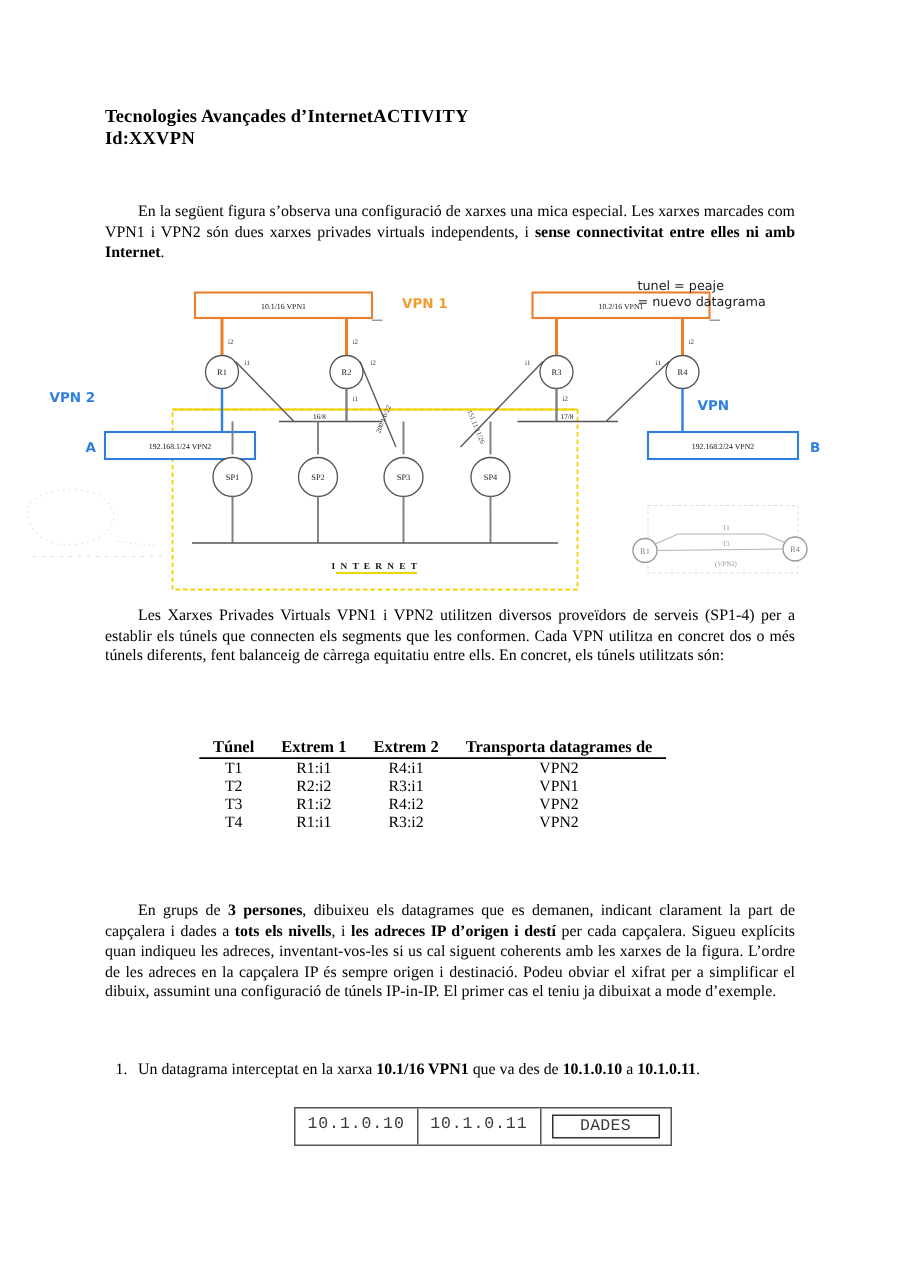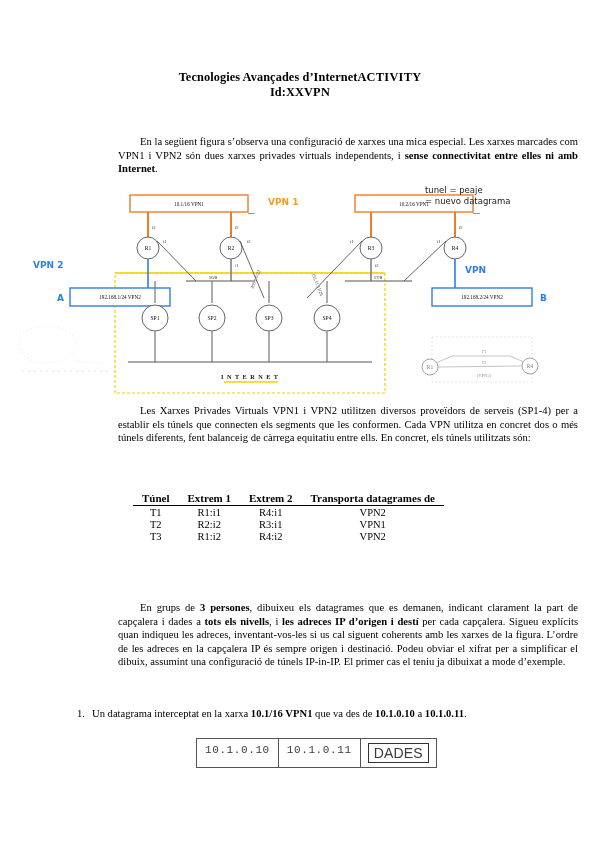--- a/index.html
+++ b/index.html
@@ -2,28 +2,28 @@
 <html><head>
 <meta charset="utf-8">
 <style>
   html,body{margin:0;padding:0;background:#ffffff;}
   body{width:599px;height:848px;position:relative;overflow:hidden;
        font-family:"Liberation Serif",serif;color:#000;}
   .page{position:absolute;inset:0;}
 
   
   .hdr{position:absolute;left:70px;top:70px;width:460px;}
-  .hdr-row{display:flex;justify-content:center;align-items:baseline;
+  .hdr-row{display:flex;justify-content:flex-start;align-items:baseline;
            font-weight:bold;font-size:12.3px;line-height:14.5px;}
   .hdr-left{letter-spacing:.1px;}
   .hdr-right{text-align:right;letter-spacing:.3px;}
 
   
   .para{position:absolute;left:70px;width:460px;font-size:10.6px;
-        line-height:13.6px;text-align:justify;margin-left:48px;}
+        line-height:13.6px;text-align:justify;}
   .para b{font-weight:bold;}
   .indent{text-indent:22px;}
 
   
   .fig{position:absolute;left:0px;top:185px;width:599px;height:225px;}
   .fig svg{display:block;}
 
   
   .tbl{position:absolute;left:133px;top:492px;font-size:10.5px;}
   .tbl table{border-collapse:collapse;}
@@ -39,22 +39,22 @@
   .item-num{width:13px;text-align:right;flex:none;}
   .item-txt{flex:1;}
 
   
   .dg{position:absolute;left:196px;top:738px;display:flex;
       border:1.2px solid #555;}
   .dg-cell{font-family:"Liberation Mono",monospace;font-size:11px;
            padding:5px 8px 5px 8px;color:#3a3a3a;letter-spacing:.6px;}
   .dg-cell + .dg-cell{border-left:1.2px solid #555;}
   .dg-data{padding:4px 7px;display:flex;align-items:center;}
-  .dg-data span{border:1.1px solid #333;padding:1px 5px;font-size:14px;
-                font-family:Liberation Sans, sans-serif;letter-spacing:.2px;}
+  .dg-data span{border:1.1px solid #333;padding:1px 18px;font-size:11px;
+                font-family:Liberation Mono, monospace;letter-spacing:.2px;}
 </style>
 </head>
 <body>
 
 <div class="page">
 
   <div class="hdr">
     <div class="hdr-row">
       <div class="hdr-left">Tecnologies Avançades d’Internet</div>
       <div class="hdr-right">ACTIVITY</div>
@@ -228,20 +228,26 @@
           <td>R2:i2</td>
           <td>R3:i1</td>
           <td>VPN1</td>
         </tr>
         <tr>
           <td class="first">T3</td>
           <td>R1:i2</td>
           <td>R4:i2</td>
           <td>VPN2</td>
         </tr>
+        <tr>
+          <td class="first">T4</td>
+          <td>R1:i1</td>
+          <td>R3:i2</td>
+          <td>VPN2</td>
+        </tr>
       </tbody>
     </table>
   </div>
 
   <div class="para indent" style="top:601px;">
     <span>En grups de </span><b>3 persones</b><span>, dibuixeu els datagrames que es demanen, indicant clarament la part de capçalera i dades a </span><b>tots els nivells</b><span>, i </span><b>les adreces IP d’origen i destí</b><span> per cada capçalera. Sigueu explícits quan indiqueu les adreces, inventant-vos-les si us cal siguent coherents amb les xarxes de la figura. L’ordre de les adreces en la capçalera IP és sempre origen i destinació. Podeu obviar el xifrat per a simplificar el dibuix, assumint una configuració de túnels IP-in-IP. El primer cas el teniu ja dibuixat a mode d’exemple.</span>
   </div>
 
   <div class="item">
     <div class="item-num">1.</div>

